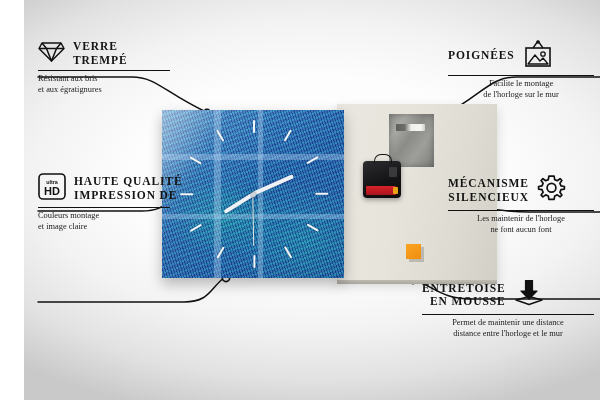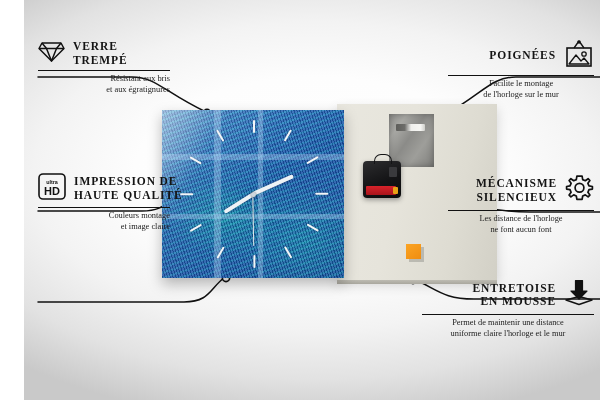--- a/index.html
+++ b/index.html
@@ -14,41 +14,40 @@
       radial-gradient(ellipse 78% 62% at 50% 44%, #ffffff 0%, #fdfdfd 40%, #f3f3f3 62%, #e2e2e2 82%, #c9c9c9 100%);
     margin-left: 24px;
   }
 
   
   #lines{position:absolute;inset:0;width:600px;height:400px;}
 
   
   .callout{position:absolute;}
   .callout .row{display:flex;align-items:center;gap:8px;}
-  .callout.right .row{justify-content:flex-end;}
+  .callout.right .row{}
   .ttl{
     font-family:"Liberation Serif", serif;
     font-weight:bold;
     font-size:11.5px;
     letter-spacing:.9px;
     color:#141414;
     line-height:13.5px;
     text-transform:uppercase;
     white-space:nowrap;
   }
   .callout.right .ttl{text-align:right;}
   .rule{height:1.4px;background:#111;margin-top:3px;}
   .sub{
     font-family:"Liberation Serif", serif;
     font-size:8.4px;
     color:#1b1b1b;
     line-height:10.5px;
     margin-top:3px;
     white-space:nowrap;
-    text-align:right;
   }
   .callout.right .sub{text-align:center;}
   .ico{flex:0 0 auto;display:block;}
 
   
   #product{position:absolute;left:138px;top:104px;width:335px;height:176px;}
 
   
   #back{
     position:absolute;left:175px;top:0;width:160px;height:176px;
@@ -246,22 +245,22 @@
   <div class="callout left" style="left:14px;top:173px;width:132px;">
     <div class="row">
       <span class="ico">
         <svg width="28" height="27" viewBox="0 0 28 27">
           <rect x="1" y="1" width="26" height="25" rx="4" fill="none" stroke="#111" stroke-width="1.6"></rect>
           <text x="14" y="11" font-family="Liberation Sans, sans-serif" font-size="5.4" font-weight="bold" fill="#111" text-anchor="middle">ultra</text>
           <text x="14" y="22" font-family="Liberation Sans, sans-serif" font-size="11" font-weight="bold" fill="#111" text-anchor="middle">HD</text>
         </svg>
       </span>
       <span>
+        <span class="ttl" style="display:block">HAUTE QUALITÉ</span>
         <span class="ttl" style="display:block">IMPRESSION DE</span>
-        <span class="ttl" style="display:block">HAUTE QUALITÉ</span>
       </span>
     </div>
     <div class="rule" style="width:132px"></div>
     <div class="sub">Couleurs montage</div>
     <div class="sub" style="margin-top:0">et image claire</div>
   </div>
 
 
   <div class="callout right" style="right:14px;top:40px;width:146px;">
     <div class="row">
@@ -290,35 +289,35 @@
         <span class="ttl" style="display:block">SILENCIEUX</span>
       </span>
       <span class="ico">
         <svg width="29" height="29" viewBox="0 0 29 29">
           <path d="M14.5,2.2 L17.1,2.2 L17.7,5.6 L20.3,6.7 L23.1,4.7 L24.9,6.5 L22.9,9.3 L24,11.9 L27.4,12.5 L27.4,15.1 L24,15.7 L22.9,18.3 L24.9,21.1 L23.1,22.9 L20.3,20.9 L17.7,22 L17.1,25.4 L14.5,25.4 L11.9,25.4 L11.3,22 L8.7,20.9 L5.9,22.9 L4.1,21.1 L6.1,18.3 L5,15.7 L1.6,15.1 L1.6,12.5 L5,11.9 L6.1,9.3 L4.1,6.5 L5.9,4.7 L8.7,6.7 L11.3,5.6 L11.9,2.2 Z" fill="none" stroke="#111" stroke-width="1.7" stroke-linejoin="round"></path>
           <circle cx="14.5" cy="13.8" r="4.4" fill="none" stroke="#111" stroke-width="1.7"></circle>
         </svg>
       </span>
     </div>
     <div class="rule" style="width:146px"></div>
-    <div class="sub">Les distance de l'horloge</div>
+    <div class="sub">Les maintenir de l'horloge</div>
     <div class="sub" style="margin-top:0">ne font aucun font</div>
   </div>
 
   <div class="callout right" style="right:14px;top:279px;width:172px;">
     <div class="row">
       <span style="text-align:right">
         <span class="ttl" style="display:block">ENTRETOISE</span>
         <span class="ttl" style="display:block">EN MOUSSE</span>
       </span>
       <span class="ico">
         <svg width="30" height="28" viewBox="0 0 30 28">
           <path d="M11.5,1.5 L18.5,1.5 L18.5,12 L23,12 L15,20 L7,12 L11.5,12 Z" fill="#111" stroke="#111" stroke-width="1.2" stroke-linejoin="round"></path>
           <path d="M15,17.5 L28,21 L15,25.5 L2,21 Z" fill="none" stroke="#111" stroke-width="1.5" stroke-linejoin="round"></path>
         </svg>
       </span>
     </div>
     <div class="rule" style="width:172px"></div>
     <div class="sub">Permet de maintenir une distance</div>
-    <div class="sub" style="margin-top:0">uniforme claire l'horloge et le mur</div>
+    <div class="sub" style="margin-top:0">distance entre l'horloge et le mur</div>
   </div>
 
 </div>
 
 </body></html>

